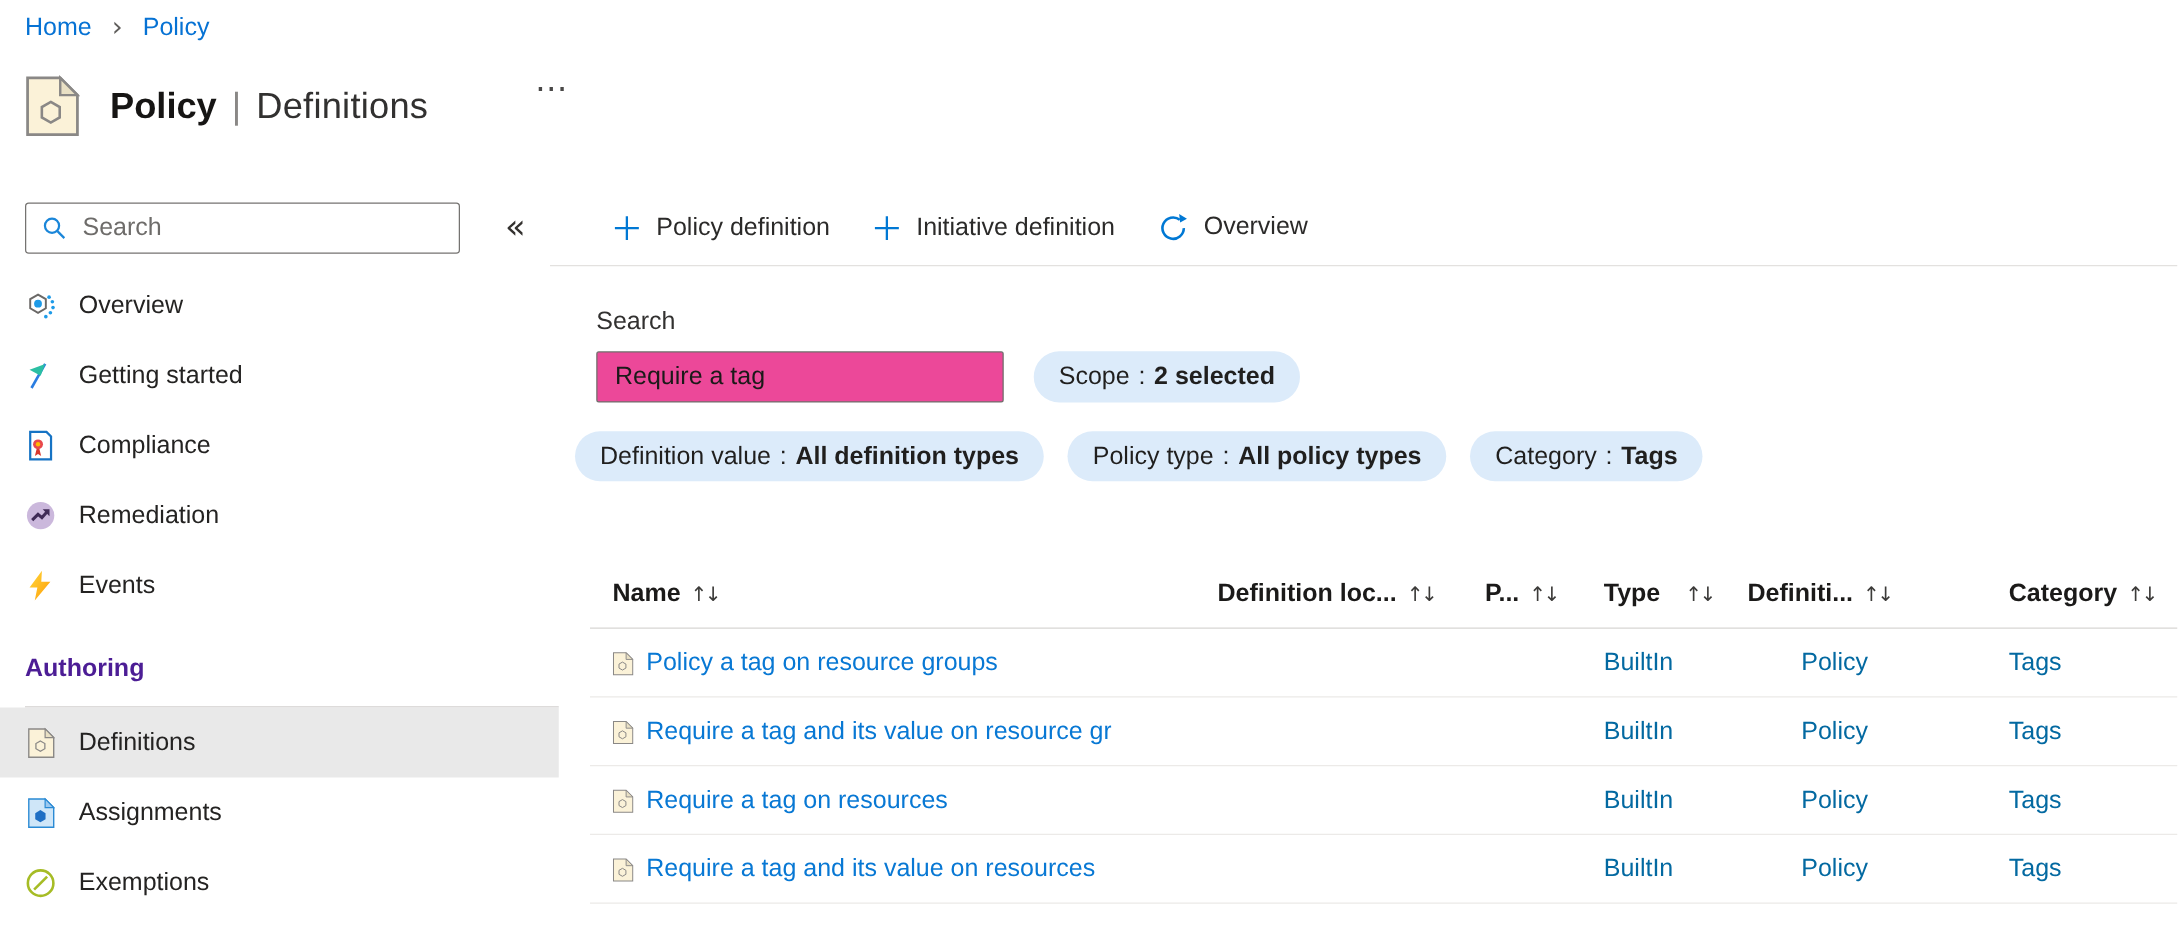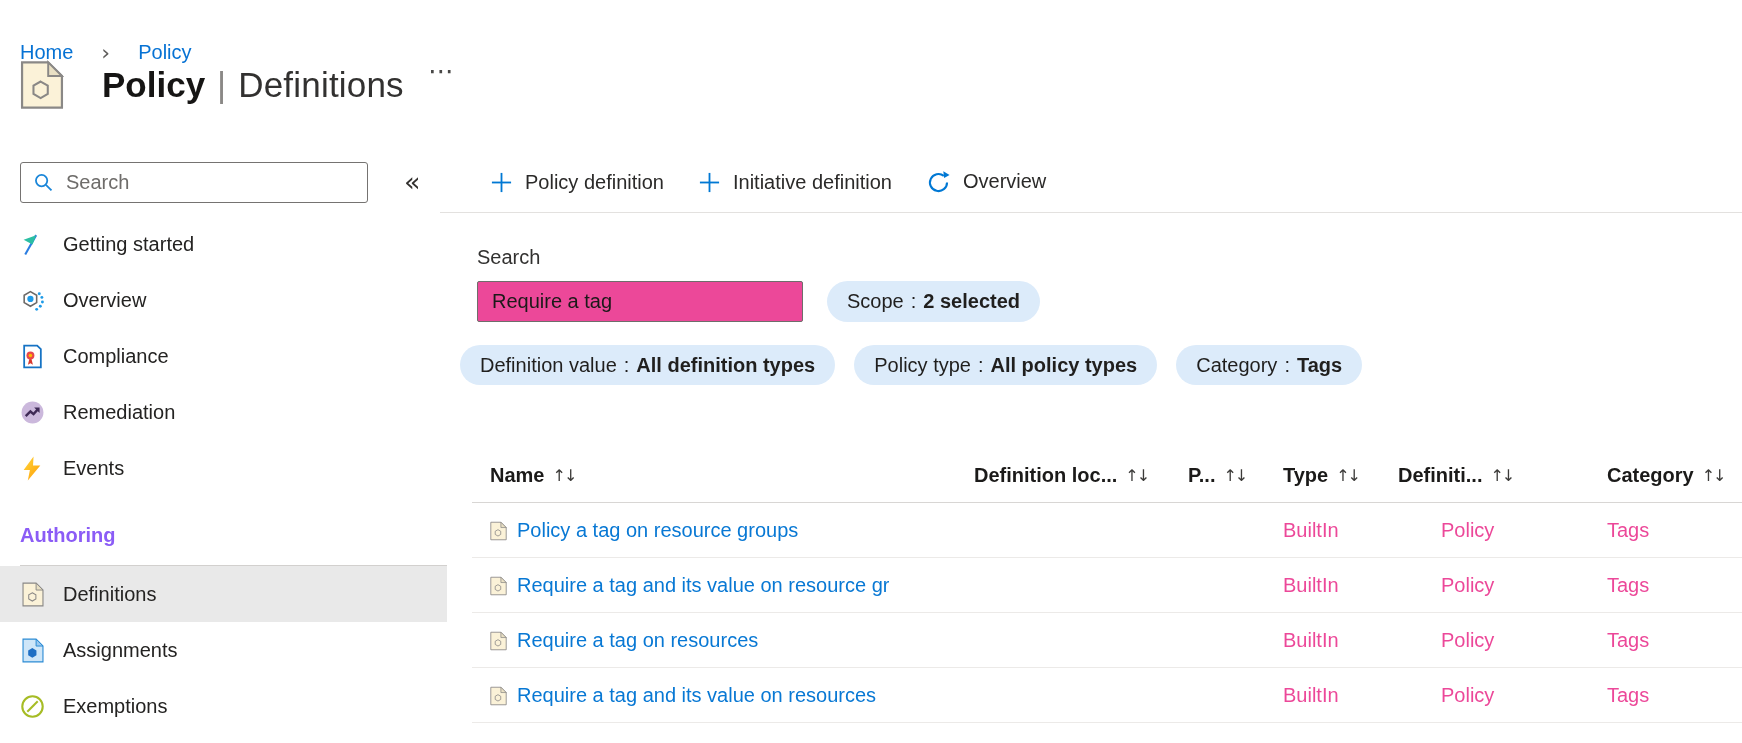--- a/index.html
+++ b/index.html
@@ -5,48 +5,48 @@
   * { box-sizing: border-box; }
   html,body { margin:0; padding:0; }
   body {
     width:1742px; height:743px; position:relative; overflow:hidden;
     background:#ffffff; color:#252423;
     font-family:"Liberation Sans", sans-serif;
   }
   .abs { position:absolute; }
 
   
-  .breadcrumb { left:20px; top:10px; display:flex; align-items:center; gap:28px; font-size:20px;margin-top:30px; }
+  .breadcrumb { left:20px; top:10px; display:flex; align-items:center; gap:16px; font-size:20px; }
   .crumb { color:#0672d4; cursor:pointer; }
   .crumb-sep { color:#5f5d5b; font-size:22px; font-family:"DejaVu Sans",sans-serif; }
 
   
   .page-header { left:20px; top:60px; display:flex; align-items:center; }
   .title-icon { width:44px; height:50px; }
-  .page-title { margin-left:38px; font-size:35px; line-height:50px; white-space:nowrap; }
+  .page-title { margin-left:24px; font-size:29px; line-height:50px; white-space:nowrap; }
   .title-primary { font-weight:700; color:#161514; }
   .title-sep { color:#8a8886; font-weight:400; margin:0 12px; }
   .title-secondary { font-weight:400; color:#323130; letter-spacing:.2px; }
   .more-btn { left:428px; top:56px; font-size:26px; color:#494847; font-family:"DejaVu Sans",sans-serif; cursor:pointer; }
 
   
   .side-search { left:20px; top:162px; width:348px; height:41px; border:1px solid #757371; border-radius:3px;
     display:flex; align-items:center; background:#fff; }
   .side-search svg { margin-left:12px; flex:none; }
   .side-search input { border:none; outline:none; background:transparent; font-size:20px; color:#3b3a39;
     font-family:"Liberation Sans",sans-serif; margin-left:10px; width:280px; }
   .side-search input::placeholder { color:#6e6c6a; }
   .collapse-btn { left:404px; top:166px; font-size:27px; color:#33312f; cursor:pointer; font-family:"DejaVu Sans",sans-serif; }
 
   .nav { left:0; top:216px; width:447px; }
   .nav-item { height:56px; display:flex; align-items:center; padding-left:20px; cursor:pointer; }
   .nav-item .icon { width:25px; height:25px; flex:none; display:flex; align-items:center; justify-content:center; }
   .nav-item .lbl { margin-left:18px; font-size:20px; color:#242322; }
   .nav-item.selected { background:#e9e9e9; }
-  .section-label { left:20px; top:524px; font-size:20px; font-weight:700; color:#8b5cf6; }
+  .section-label { left:20px; top:524px; font-size:20px; font-weight:700; color:#4c1d95; }
   .nav2 { left:0; top:565px; width:447px; }
   .nav2-divider { height:1px; background:#d2d0ce; margin-left:20px; }
 
   
   .toolbar { left:490px; top:158px; height:48px; display:flex; align-items:center; gap:34px; }
   .tb-btn { display:flex; gap:12px; cursor:pointer; }
   .tb-btn .lbl { font-size:20px; color:#2b2a29; }
   .toolbar-divider { left:440px; right:0; top:212px; height:1px; background:#e3e1df; }
 
   
@@ -57,25 +57,25 @@
     padding:0 20px; font-size:20px; color:#201f1e; cursor:pointer; white-space:nowrap; }
   .pill .psep { margin:0 7px; }
   .pill .pval { font-weight:700; }
   .scope-pill { left:827px; top:281px; }
   .pill-row { left:460px; top:345px; display:flex; gap:19px; height:40px; }
   .pill-row .pill { height:40px; border-radius:20px; }
 
   
   .th { top:448px; height:54px; display:flex; align-items:center; font-size:20px; font-weight:700; color:#1b1a19; cursor:pointer; white-space:nowrap; }
   .sort { font-family:"DejaVu Sans",sans-serif; font-weight:400; font-size:16px; color:#3c3b39; margin-left:8px; letter-spacing:-2px; }
-  .th0{left:490px;} .th1{left:974px;text-align:center;} .th2{left:1188px;} .th3{left:1283px;} .th4{left:1398px;} .th5{left:1607px;}
+  .th0{left:490px;} .th1{left:974px;text-align:center;} .th2{left:1188px;} .th3{left:1283px;gap:12px;} .th4{left:1398px;} .th5{left:1607px;}
   .header-divider { left:472px; right:0; top:502px; height:1px; background:#d8d6d4; }
   .row { left:472px; right:0; height:55px; border-bottom:1px solid #eceae8; cursor:pointer; }
   .r0{top:503px;} .r1{top:558px;} .r2{top:613px;} .r3{top:668px;}
-  .row .cell { position:absolute; top:0; height:55px; display:flex; align-items:center; font-size:20px; color:#ec4899; }
+  .row .cell { position:absolute; top:0; height:55px; display:flex; align-items:center; font-size:20px; color:#0369a1; }
   .row .c-icon { left:18px; }
   .row .c-name { left:45px; color:#0878d4; max-width:372px; overflow:hidden; white-space:nowrap; }
   .row .c-type { left:811px; }
   .row .c-def  { left:969px; }
   .row .c-cat  { left:1135px; }
 </style>
 </head>
 <body>
 
 <svg width="0" height="0" style="position:absolute">
@@ -115,39 +115,39 @@
       <line x1="12.3" y1="12.3" x2="17.6" y2="17.6" stroke="#1a86d9" stroke-width="1.7"></line>
     </svg>
     <input placeholder="Search" style="">
   </div>
   <div class="abs collapse-btn">«</div>
 
   <nav class="abs nav">
     <div class="nav-item">
       <span class="icon">
         <svg width="25" height="25" viewBox="0 0 24 24">
-          <line x1="5" y1="21.5" x2="15.5" y2="3" stroke="#2a7de1" stroke-width="2"></line>
-          <path d="M15.5 3 L3.5 7.5 L12 12 Z" fill="#2bbfa3"></path>
-        </svg>
-      </span>
-      <span class="lbl">Getting started</span>
-    </div>
-    <div class="nav-item">
-      <span class="icon">
-        <svg width="25" height="25" viewBox="0 0 24 24">
           <polygon points="10,3.5 16,7 16,14 10,17.5 4,14 4,7" fill="none" stroke="#6b6967" stroke-width="1.5"></polygon>
           <circle cx="10" cy="10.5" r="3" fill="#1e9be8"></circle>
           <circle cx="18.5" cy="5.5" r="1.4" fill="#1e9be8"></circle>
             <circle cx="21" cy="9" r="1.4" fill="#1e9be8"></circle>
           <circle cx="21.5" cy="13.5" r="1.4" fill="#1e9be8"></circle>
             <circle cx="19.5" cy="17.5" r="1.4" fill="#1e9be8"></circle>
           <circle cx="16" cy="20.5" r="1.4" fill="#1e9be8"></circle>
         </svg>
       </span>
       <span class="lbl">Overview</span>
+    </div>
+    <div class="nav-item">
+      <span class="icon">
+        <svg width="25" height="25" viewBox="0 0 24 24">
+          <line x1="5" y1="21.5" x2="15.5" y2="3" stroke="#2a7de1" stroke-width="2"></line>
+          <path d="M15.5 3 L3.5 7.5 L12 12 Z" fill="#2bbfa3"></path>
+        </svg>
+      </span>
+      <span class="lbl">Getting started</span>
     </div>
     <div class="nav-item">
       <span class="icon">
         <svg width="25" height="25" viewBox="0 0 24 24">
           <path d="M4 1.5 h12.5 l3.5 3.5 v17.5 h-16 z" fill="#ffffff" stroke="#1673c4" stroke-width="1.7"></path>
           <polygon points="9.2,13.5 7.6,20 10,18.4 12.4,20 10.8,13.5" fill="#d8382e"></polygon>
           <circle cx="10" cy="11" r="3.8" fill="#e8484c"></circle>
           <circle cx="10" cy="11" r="1.7" fill="#ffb900"></circle>
         </svg>
       </span>

